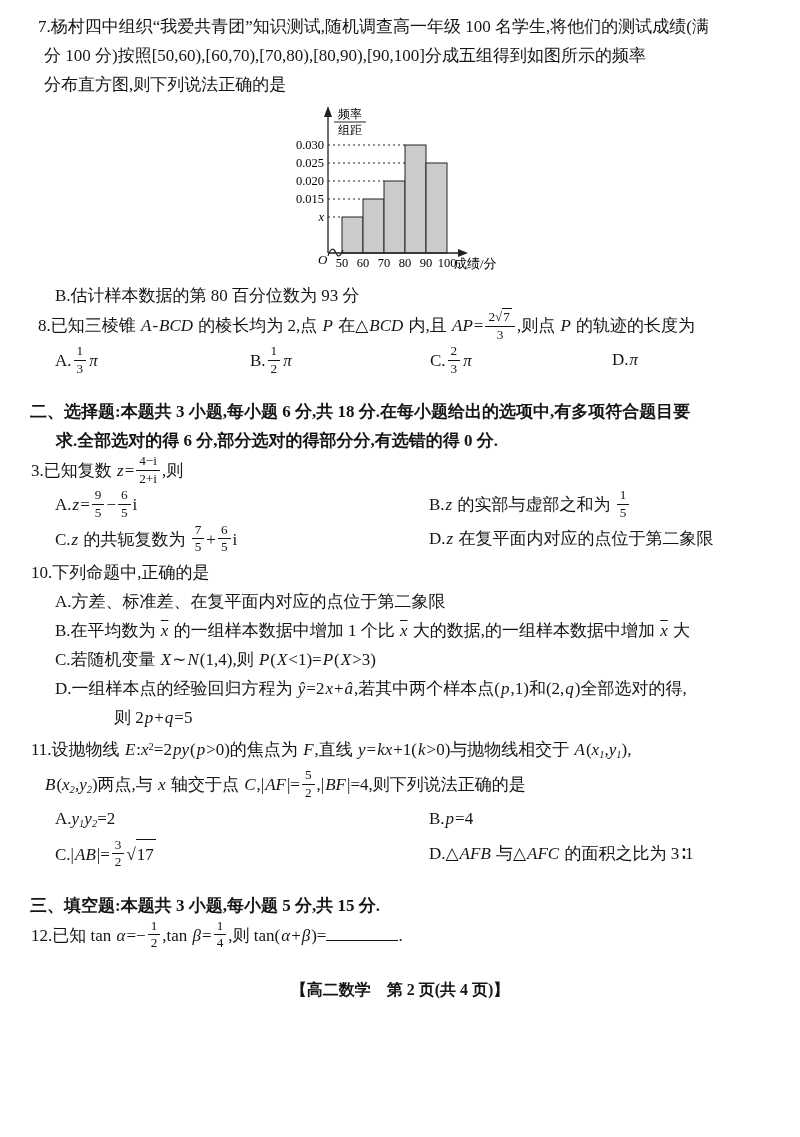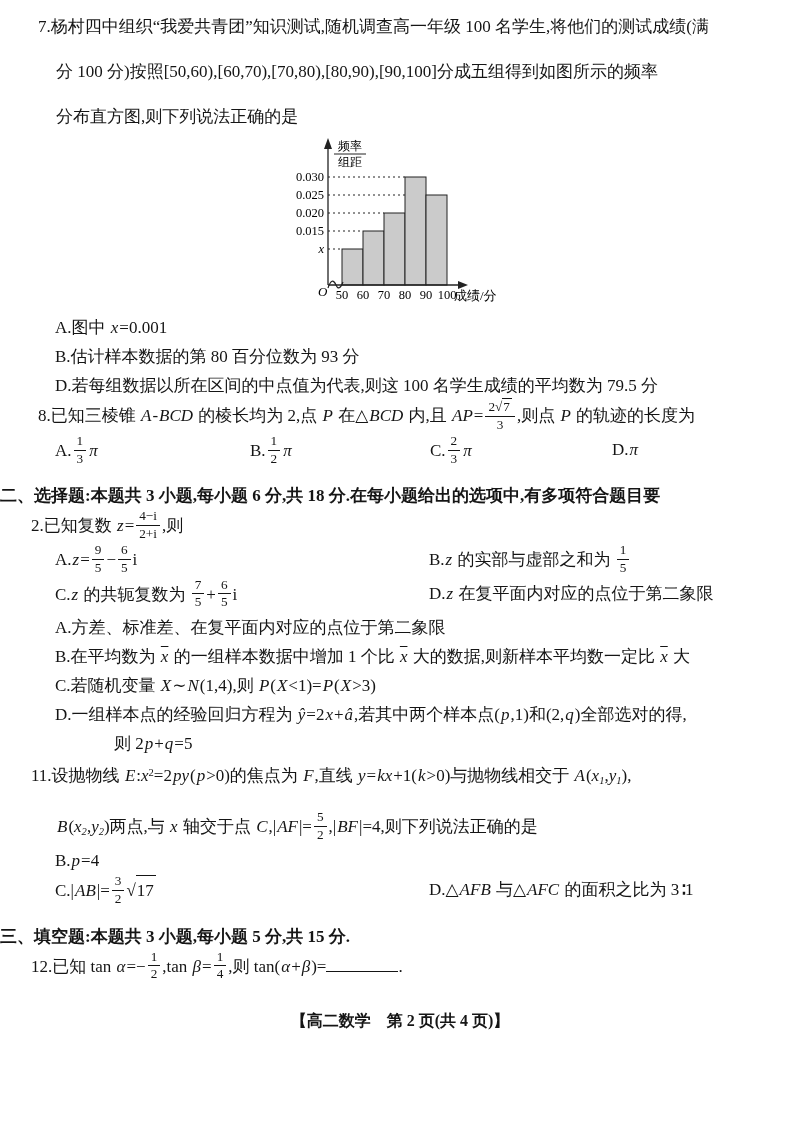--- a/index.html
+++ b/index.html
@@ -6,24 +6,24 @@
   body{
     width:800px;height:1137px;overflow:hidden;box-sizing:border-box;
     padding-top:12px;color:#151515;
     font-family:"Liberation Serif","DejaVu Serif",serif;
     font-size:17px;line-height:29px;
   }
   #doc{width:800px;}
   .line{min-height:29px;padding-right:14px;}
   .qa{padding-left:38px;}      
   .qb{padding-left:31px;}      
-  .cont{padding-left:56px;margin-top:16px;}    
+  .cont{padding-left:44px;}    
   .opt{padding-left:55px;}     
   .optcont{padding-left:114px;} 
-  .sec{font-weight:700;margin-top:12px;}
+  .sec{padding-left:30px;font-weight:700;margin-top:18px;}
   .sec.cont{padding-left:56px;margin-top:0;}
   .cols{display:flex;padding-left:55px;align-items:flex-start;}
   .cols .cell{min-height:29px;}
   .cols.four .cell:nth-child(1){width:195px;}
   .cols.four .cell:nth-child(2){width:180px;}
   .cols.four .cell:nth-child(3){width:182px;}
   .cols.two .cell:nth-child(1){width:374px;}
   .tx{white-space:pre-wrap;}
   .mi{font-style:italic;padding:0 1px;}
   .frac{display:inline-flex;flex-direction:column;align-items:center;
@@ -76,23 +76,21 @@
         <text x="114" y="166" text-anchor="middle" font-size="12.5">70</text>
         <text x="135" y="166" text-anchor="middle" font-size="12.5">80</text>
         <text x="156" y="166" text-anchor="middle" font-size="12.5">90</text>
         <text x="177" y="166" text-anchor="middle" font-size="12.5">100</text>
         <text x="80" y="17" text-anchor="middle" font-size="12">频率</text>
         <line x1="64" y1="21" x2="96" y2="21" stroke="#222" stroke-width="1"></line>
         <text x="80" y="33" text-anchor="middle" font-size="12">组距</text>
         <text x="184" y="167" text-anchor="start" font-size="13">成绩/分</text>
         <text x="48" y="163" font-size="13" font-style="italic">O</text>
       </svg></div>
-    <div class="line opt"><span class="tx">A.图中 </span><span class="mi">x</span><span class="tx">=0.001</span></div>
     <div class="line opt"><span class="tx">B.估计样本数据的第 80 百分位数为 93 分</span></div>
-    <div class="line opt"><span class="tx">D.若每组数据以所在区间的中点值为代表,则这 100 名学生成绩的平均数为 79.5 分</span></div>
     <div class="line qa"><span class="tx">8.已知三棱锥 </span><span class="mi">A</span><span class="tx">-</span><span class="mi">BCD</span><span class="tx"> 的棱长均为 2,点 </span><span class="mi">P</span><span class="tx"> 在△</span><span class="mi">BCD</span><span class="tx"> 内,且 </span><span class="mi">AP</span><span class="tx">=</span><span class="frac">
         <span class="fr-num">
           <span class="tx">2</span>
           <span class="sqrtw">
             <span class="sqrt-sign">√</span>
             <span class="rad">7</span>
           </span>
         </span>
         <span class="fr-den">3</span>
       </span><span class="tx">,则点 </span><span class="mi">P</span><span class="tx"> 的轨迹的长度为</span></div>
@@ -105,21 +103,22 @@
           <span class="fr-num">1</span>
           <span class="fr-den">2</span>
         </span><span class="mi">π</span></div>
       <div class="cell"><span class="tx">C.</span><span class="frac">
           <span class="fr-num">2</span>
           <span class="fr-den">3</span>
         </span><span class="mi">π</span></div>
       <div class="cell"><span class="tx">D.</span><span class="mi">π</span></div>
     </div>
     <div class="line sec"><span class="tx">二、选择题:本题共 3 小题,每小题 6 分,共 18 分.在每小题给出的选项中,有多项符合题目要</span></div>
-    <div class="line qb"><span class="tx">2.已知复数 </span><span class="mi">z</span><span class="tx">=</span><span class="frac">
+    <div class="line sec cont"><span class="tx">求.全部选对的得 6 分,部分选对的得部分分,有选错的得 0 分.</span></div>
+    <div class="line qb"><span class="tx">3.已知复数 </span><span class="mi">z</span><span class="tx">=</span><span class="frac">
         <span class="fr-num">4−i</span>
         <span class="fr-den">2+i</span>
       </span><span class="tx">,则</span></div>
     <div class="cols two">
       <div class="cell"><span class="tx">A.</span><span class="mi">z</span><span class="tx">=</span><span class="frac">
           <span class="fr-num">9</span>
           <span class="fr-den">5</span>
         </span><span class="tx">−</span><span class="frac">
           <span class="fr-num">6</span>
           <span class="fr-den">5</span>
@@ -132,31 +131,33 @@
     <div class="cols two">
       <div class="cell"><span class="tx">C.</span><span class="mi">z</span><span class="tx"> 的共轭复数为 </span><span class="frac">
           <span class="fr-num">7</span>
           <span class="fr-den">5</span>
         </span><span class="tx">+</span><span class="frac">
           <span class="fr-num">6</span>
           <span class="fr-den">5</span>
         </span><span class="tx">i</span></div>
       <div class="cell"><span class="tx">D.</span><span class="mi">z</span><span class="tx"> 在复平面内对应的点位于第二象限</span></div>
     </div>
+    <div class="line qb"><span class="tx">10.下列命题中,正确的是</span></div>
     <div class="line opt"><span class="tx">A.方差、标准差、在复平面内对应的点位于第二象限</span></div>
-    <div class="line opt"><span class="tx">B.在平均数为 </span><span class="ov">x</span><span class="tx"> 的一组样本数据中增加 1 个比 </span><span class="ov">x</span><span class="tx"> 大的数据,则新样本平均数一定比 </span><span class="ov">x</span><span class="tx"> 大</span></div>
+    <div class="line opt"><span class="tx">B.在平均数为 </span><span class="ov">x</span><span class="tx"> 的一组样本数据中增加 1 个比 </span><span class="ov">x</span><span class="tx"> 大的数据,的一组样本数据中增加 </span><span class="ov">x</span><span class="tx"> 大</span></div>
     <div class="line opt"><span class="tx">C.若随机变量 </span><span class="mi">X</span><span class="tx">∼</span><span class="mi">N</span><span class="tx">(1,4),则 </span><span class="mi">P</span><span class="tx">(</span><span class="mi">X</span><span class="tx">&lt;1)=</span><span class="mi">P</span><span class="tx">(</span><span class="mi">X</span><span class="tx">&gt;3)</span></div>
     <div class="line opt"><span class="tx">D.一组样本点的经验回归方程为 </span><span class="mi">ŷ</span><span class="tx">=2</span><span class="mi">x</span><span class="tx">+</span><span class="mi">â</span><span class="tx">,若其中两个样本点(</span><span class="mi">p</span><span class="tx">,1)和(2,</span><span class="mi">q</span><span class="tx">)全部选对的得,</span></div>
     <div class="line optcont"><span class="tx">则 2</span><span class="mi">p</span><span class="tx">+</span><span class="mi">q</span><span class="tx">=5</span></div>
     <div class="line qb"><span class="tx">11.设抛物线 </span><span class="mi">E</span><span class="tx">:</span><span><span class="ss-base">x</span><span class="ss-sup">2</span></span><span class="tx">=2</span><span class="mi">py</span><span class="tx">(</span><span class="mi">p</span><span class="tx">&gt;0)的焦点为 </span><span class="mi">F</span><span class="tx">,直线 </span><span class="mi">y</span><span class="tx">=</span><span class="mi">kx</span><span class="tx">+1(</span><span class="mi">k</span><span class="tx">&gt;0)与抛物线相交于 </span><span class="mi">A</span><span class="tx">(</span><span><span class="ss-base">x</span><span class="ss-sub">1</span></span><span class="tx">,</span><span><span class="ss-base">y</span><span class="ss-sub">1</span></span><span class="tx">),</span></div>
     <div class="line cont"><span class="mi">B</span><span class="tx">(</span><span><span class="ss-base">x</span><span class="ss-sub">2</span></span><span class="tx">,</span><span><span class="ss-base">y</span><span class="ss-sub">2</span></span><span class="tx">)两点,与 </span><span class="mi">x</span><span class="tx"> 轴交于点 </span><span class="mi">C</span><span class="tx">,|</span><span class="mi">AF</span><span class="tx">|=</span><span class="frac">
         <span class="fr-num">5</span>
         <span class="fr-den">2</span>
       </span><span class="tx">,|</span><span class="mi">BF</span><span class="tx">|=4,则下列说法正确的是</span></div>
     <div class="cols two">
+      <div class="cell"><span class="tx">A.</span><span><span class="ss-base">y</span><span class="ss-sub">1</span></span><span><span class="ss-base">y</span><span class="ss-sub">2</span></span><span class="tx">=2</span></div>
       <div class="cell"><span class="tx">B.</span><span class="mi">p</span><span class="tx">=4</span></div>
     </div>
     <div class="cols two">
       <div class="cell"><span class="tx">C.|</span><span class="mi">AB</span><span class="tx">|=</span><span class="frac">
           <span class="fr-num">3</span>
           <span class="fr-den">2</span>
         </span><span class="sqrtw">
           <span class="sqrt-sign">√</span>
           <span class="rad">17</span>
         </span></div>

